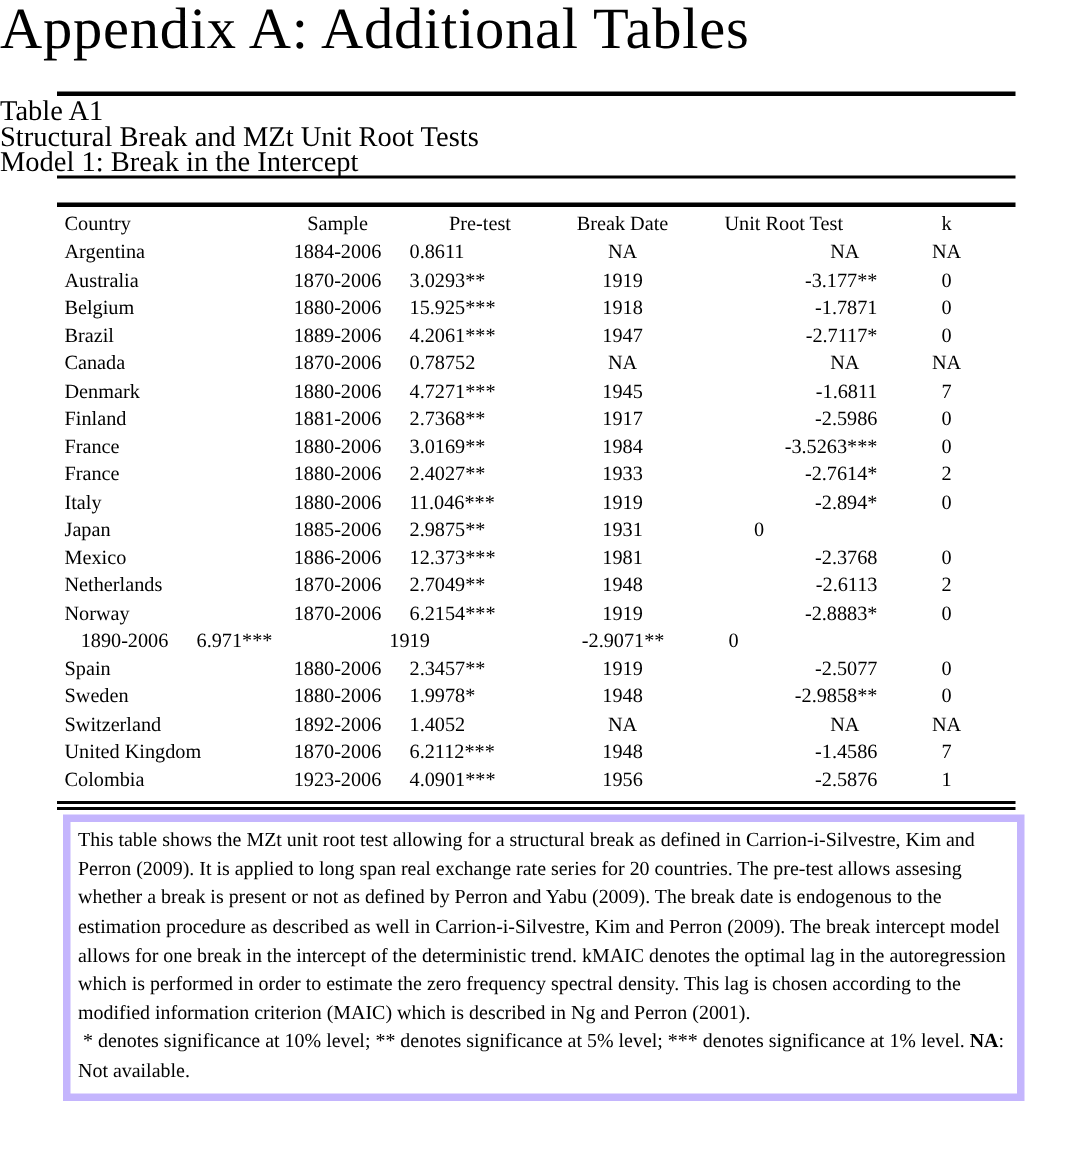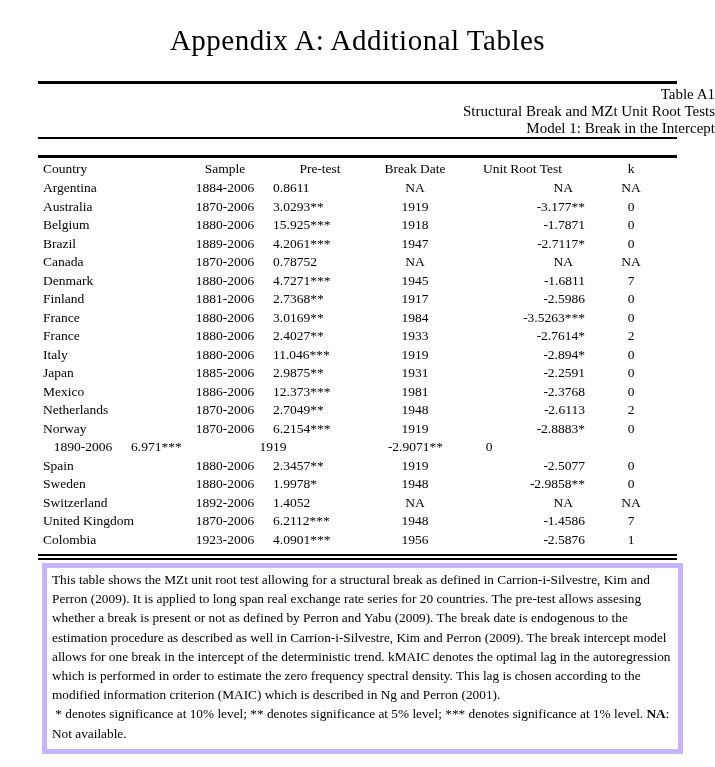--- a/index.html
+++ b/index.html
@@ -11,39 +11,39 @@
     overflow: hidden;
     font-family: "Liberation Serif", serif;
     color: #000000;
   }
   .page {
     position: relative;
     width: 715px;
     height: 767px;
   }
   .title {
-    margin-top: 20px;
-    text-align: center;
-    font-size: 29px;
+    margin-top: 0;
+    text-align: left;
+    font-size: 39px;
     line-height: 40px;
     font-weight: normal;
     letter-spacing: 0.5px;
   }
   .rule {
     margin-left: 38px;
     width: 639px;
     background: #000000;
   }
   .rule-top { height: 3px; margin-top: 21px; }
   .rule-mid { height: 2px; }
   .rule-header { height: 3px; margin-top: 16px; }
   .caption {
     margin-top: 2px;
-    text-align: right;
-    font-size: 15px;
+    text-align: left;
+    font-size: 19px;
     line-height: 17px;
     height: 51px;
   }
   .thead, .trow {
     display: flex;
     margin-left: 38px;
     width: 639px;
     font-size: 13.5px;
   }
   .thead {
@@ -218,21 +218,20 @@
       <span class="c-break">1919</span>
       <span class="c-urt">-2.894*</span>
       <span class="c-kmaic">0</span>
     </div>
 
     <div class="trow">
       <span class="c-country">Japan</span>
       <span class="c-sample">1885-2006</span>
       <span class="c-pretest">2.9875**</span>
       <span class="c-break">1931</span>
-      <span class="c-urt">-2.2591</span>
       <span class="c-kmaic">0</span>
     </div>
 
     <div class="trow">
       <span class="c-country">Mexico</span>
       <span class="c-sample">1886-2006</span>
       <span class="c-pretest">12.373***</span>
       <span class="c-break">1981</span>
       <span class="c-urt">-2.3768</span>
       <span class="c-kmaic">0</span>

